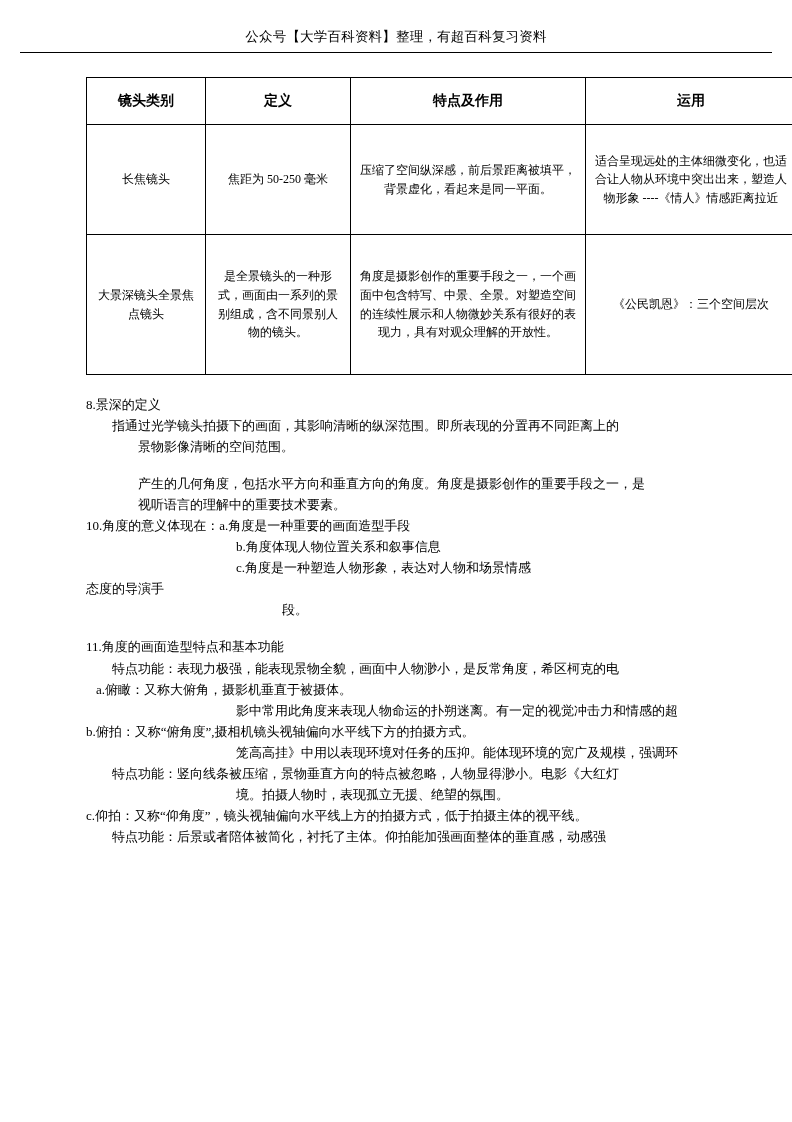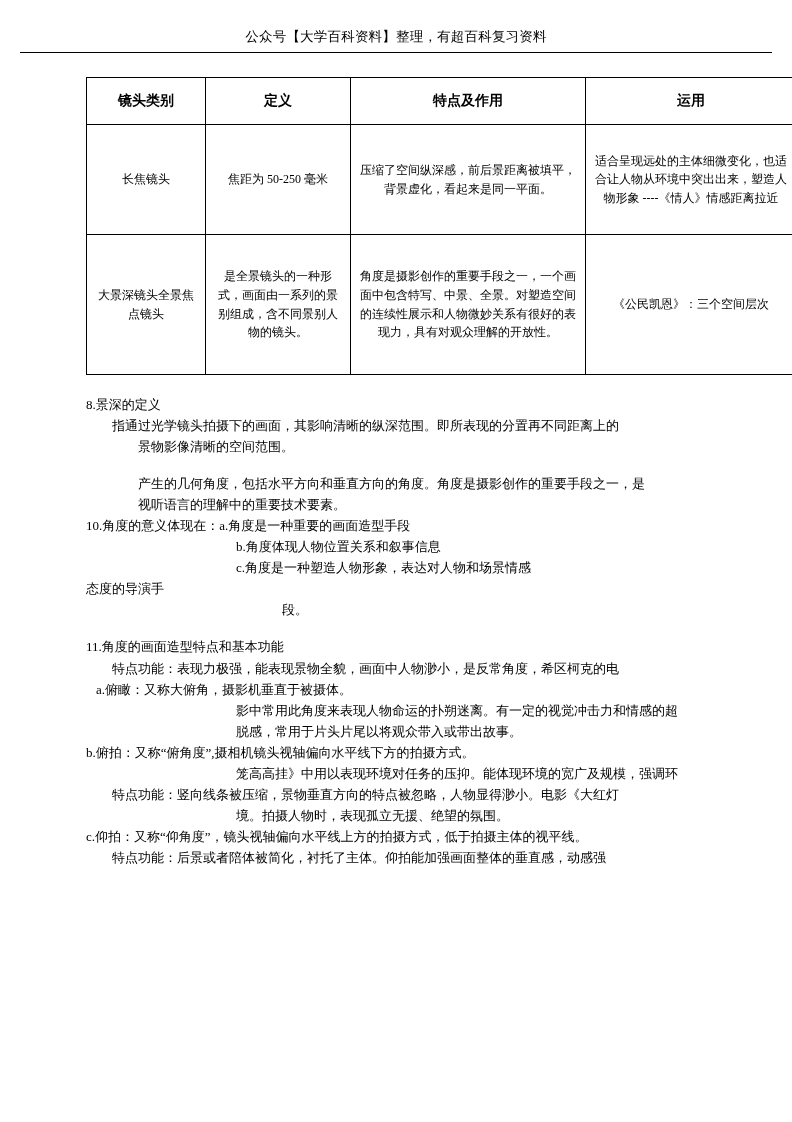--- a/index.html
+++ b/index.html
@@ -132,21 +132,20 @@
     <p class="body-text indent3">c.角度是一种塑造人物形象，表达对人物和场景情感</p>
     <p class="body-text">态度的导演手</p>
     <p class="body-text indent4">段。</p>
 
     <div class="spacer-16"></div>
 
     <p class="body-text">11.角度的画面造型特点和基本功能</p>
     <p class="body-text indent1">特点功能：表现力极强，能表现景物全貌，画面中人物渺小，是反常角度，希区柯克的电</p>
     <p class="body-text indent-small">a.俯瞰：又称大俯角，摄影机垂直于被摄体。</p>
     <p class="body-text indent3">影中常用此角度来表现人物命运的扑朔迷离。有一定的视觉冲击力和情感的超</p>
-    <p class="body-text indent3">脱感，常用于片头片尾以将观众带入或带出故事。</p>
     <p class="body-text">b.俯拍：又称“俯角度”,摄相机镜头视轴偏向水平线下方的拍摄方式。</p>
     <p class="body-text indent3">笼高高挂》中用以表现环境对任务的压抑。能体现环境的宽广及规模，强调环</p>
     <p class="body-text indent1">特点功能：竖向线条被压缩，景物垂直方向的特点被忽略，人物显得渺小。电影《大红灯</p>
     <p class="body-text indent3">境。拍摄人物时，表现孤立无援、绝望的氛围。</p>
     <p class="body-text">c.仰拍：又称“仰角度”，镜头视轴偏向水平线上方的拍摄方式，低于拍摄主体的视平线。</p>
     <p class="body-text indent1">特点功能：后景或者陪体被简化，衬托了主体。仰拍能加强画面整体的垂直感，动感强</p>
 
   </div>
 </div>
 

